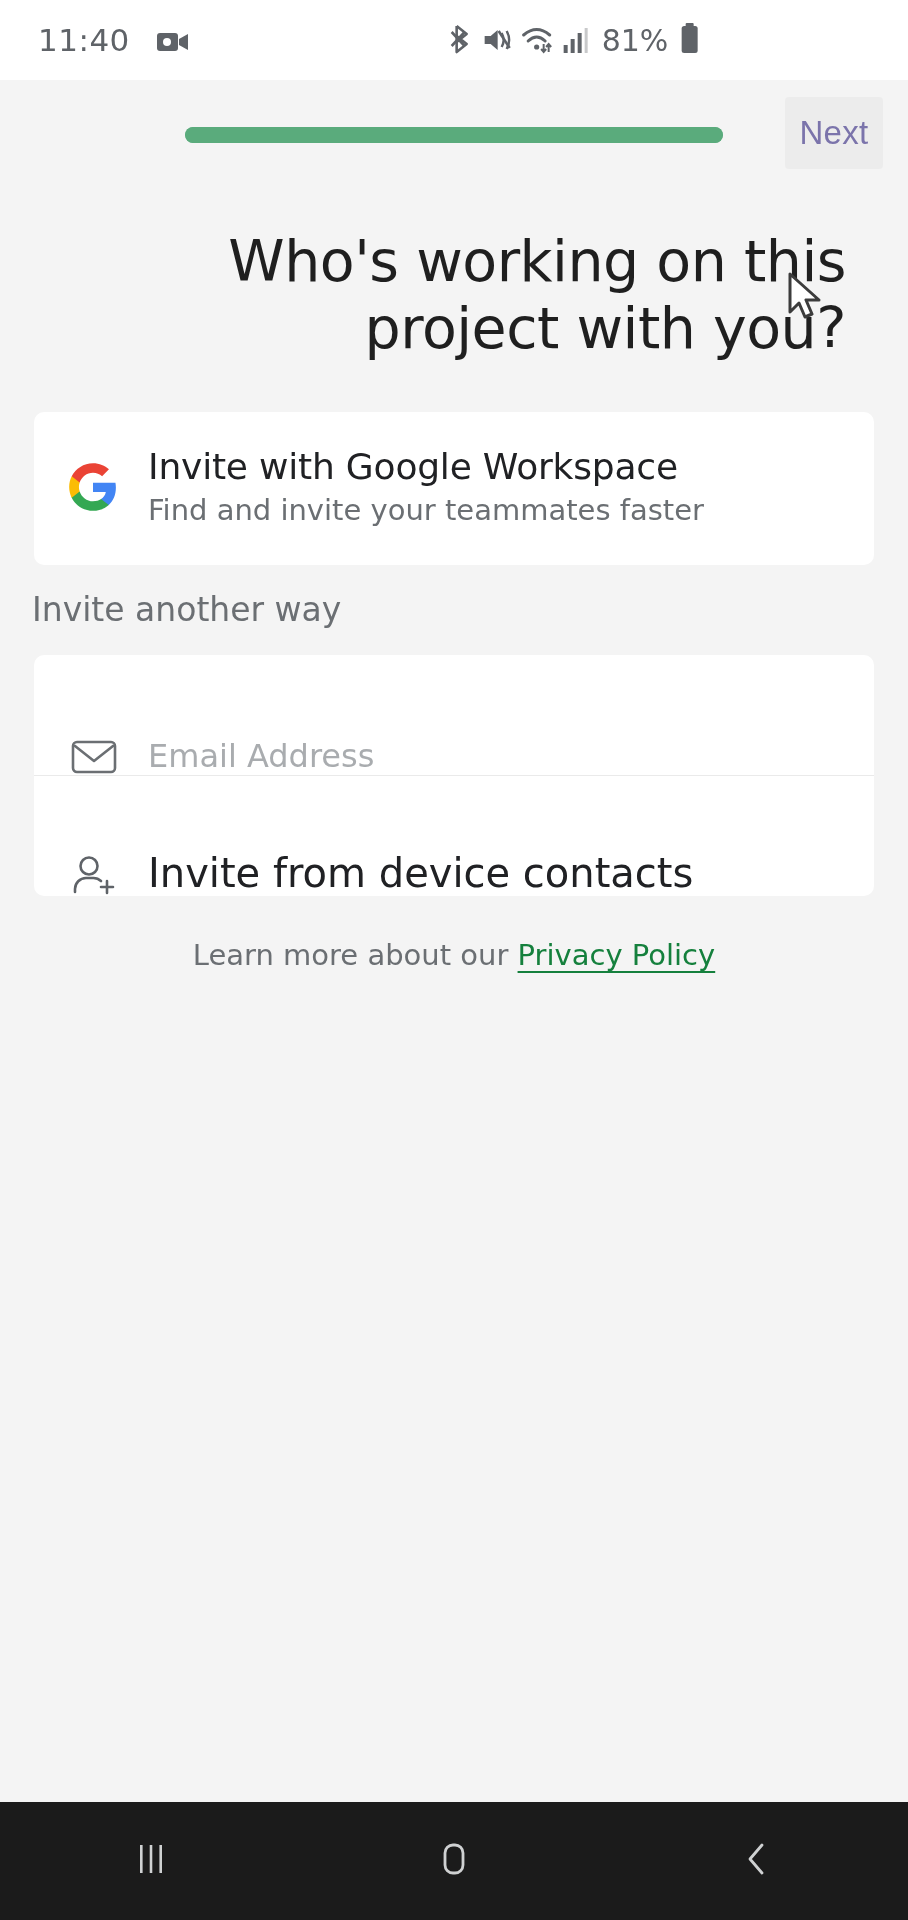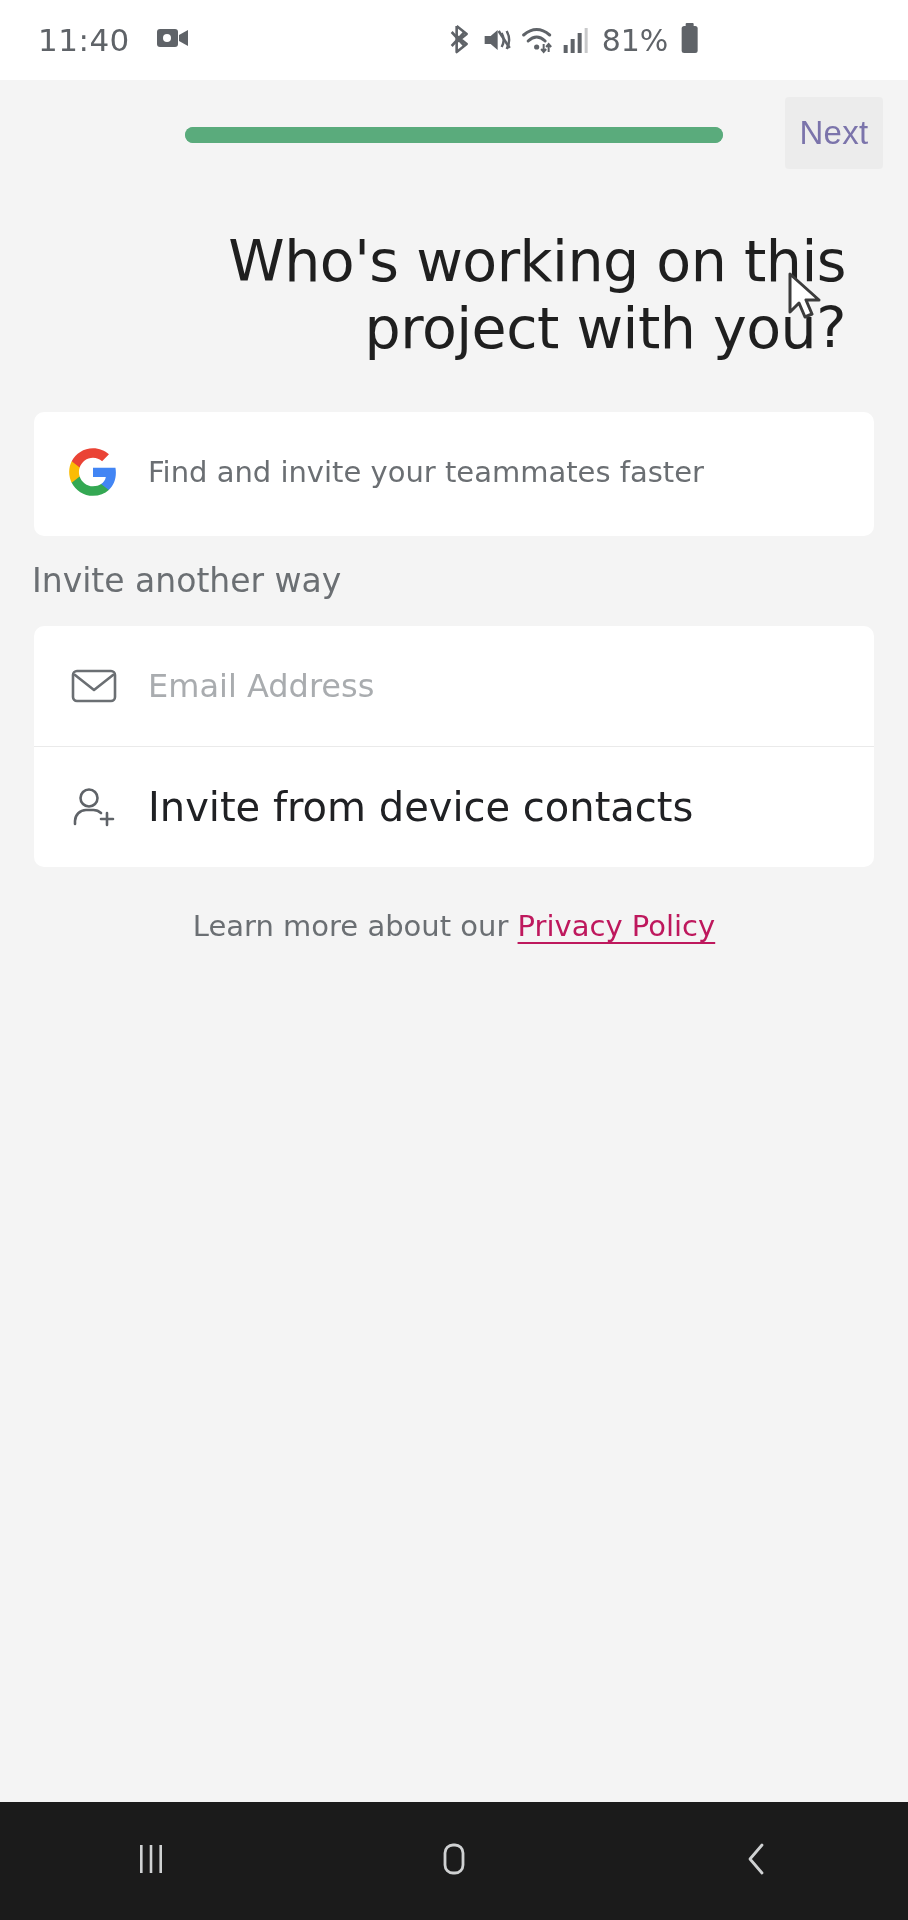--- a/index.html
+++ b/index.html
@@ -24,21 +24,21 @@
     height: 80px;
     background: #ffffff;
     display: flex;
     align-items: center;
     padding: 0 30px 0 38px;
     flex: none;
     position: relative;
   }
   .status-left {
     display: flex;
-    align-items: center;
+    align-items: flex-end;
     gap: 27px;
   }
   .status-time {
     font-size: 31px;
     color: #5f6368;
     letter-spacing: 0.5px;
     font-family: "DejaVu Sans", "Liberation Sans", sans-serif;
   }
   .status-right {
     position: absolute;
@@ -155,21 +155,21 @@
     color: #6b6f73;
   }
 
   
   .invite-card {
     margin-top: 26px;
     overflow: hidden;
   }
   .row {
     display: flex;
-    align-items: center;
+    align-items: flex-end;
     height: 120px;
     padding-left: 32px;
     cursor: pointer;
   }
   .row-icon {
     width: 56px;
     display: flex;
     align-items: center;
     justify-content: center;
     flex: none;
@@ -312,20 +312,21 @@
     <div class="card gw-card">
       <span class="gw-logo">
         <svg width="52" height="52" viewBox="0 0 48 48">
           <path fill="#4285F4" d="M45.12 24.5c0-1.56-.14-3.06-.4-4.5H24v8.51h11.84c-.51 2.75-2.06 5.08-4.39 6.64v5.52h7.11c4.16-3.83 6.56-9.47 6.56-16.17z"></path>
           <path fill="#34A853" d="M24 46c5.94 0 10.92-1.97 14.56-5.33l-7.11-5.52c-1.97 1.32-4.49 2.1-7.45 2.1-5.73 0-10.58-3.87-12.31-9.07H4.34v5.7C7.96 41.07 15.4 46 24 46z"></path>
           <path fill="#FBBC05" d="M11.69 28.18c-.44-1.32-.69-2.73-.69-4.18s.25-2.86.69-4.18v-5.7H4.34C2.85 17.09 2 20.45 2 24s.85 6.91 2.34 9.88l7.35-5.7z"></path>
           <path fill="#EA4335" d="M24 10.75c3.23 0 6.13 1.11 8.41 3.29l6.31-6.31C34.91 4.18 29.93 2 24 2 15.4 2 7.96 6.93 4.34 14.12l7.35 5.7c1.73-5.2 6.58-9.07 12.31-9.07z"></path>
         </svg>
       </span>
       <div class="gw-text">
+        <div class="gw-title">Invite with Google Workspace</div>
         <div class="gw-sub">Find and invite your teammates faster</div>
       </div>
     </div>
 
     <div class="section-label">Invite another way</div>
 
     <div class="card invite-card">
       <div class="row">
         <span class="row-icon">
           <svg width="46" height="36" viewBox="0 0 46 36">
@@ -343,21 +344,21 @@
             <path d="M5 38 v-3 a11 11 0 0 1 11-11 h7 a11 11 0 0 1 8 3" fill="none" stroke="#5f6368" stroke-width="2.6" stroke-linecap="round"></path>
             <path d="M37 27 v12 M31 33 h12" stroke="#5f6368" stroke-width="2.6" stroke-linecap="round"></path>
           </svg>
         </span>
         <span class="row-label">Invite from device contacts</span>
       </div>
     </div>
 
     <div class="privacy">
       <span>Learn more about our</span>
-      <a href="#" style="color: #be185d;">Privacy Policy</a>
+      <a href="#" style="color: #15803d;">Privacy Policy</a>
     </div>
 
     <span class="cursor">
       <svg width="44" height="52" viewBox="0 0 44 52">
         <path d="M4 2 L4 40 L13 31 L19 45 L26 42 L20 28 L33 28 Z" fill="#ffffff" stroke="#3c3c3c" stroke-width="3" stroke-linejoin="round"></path>
       </svg>
     </span>
 
   </div>
 

